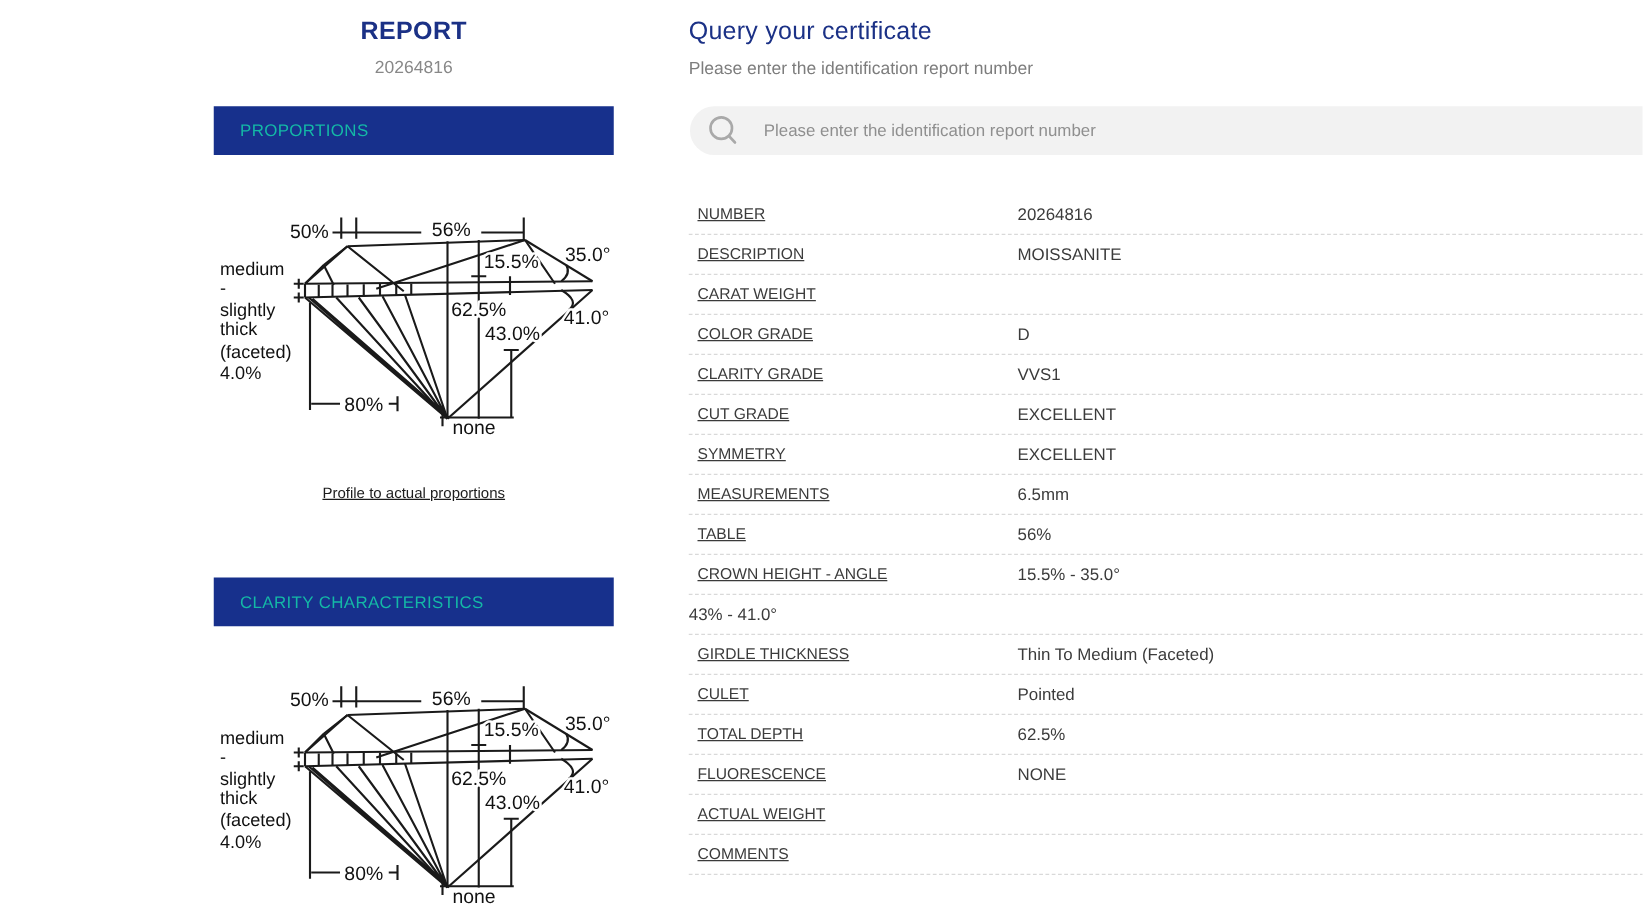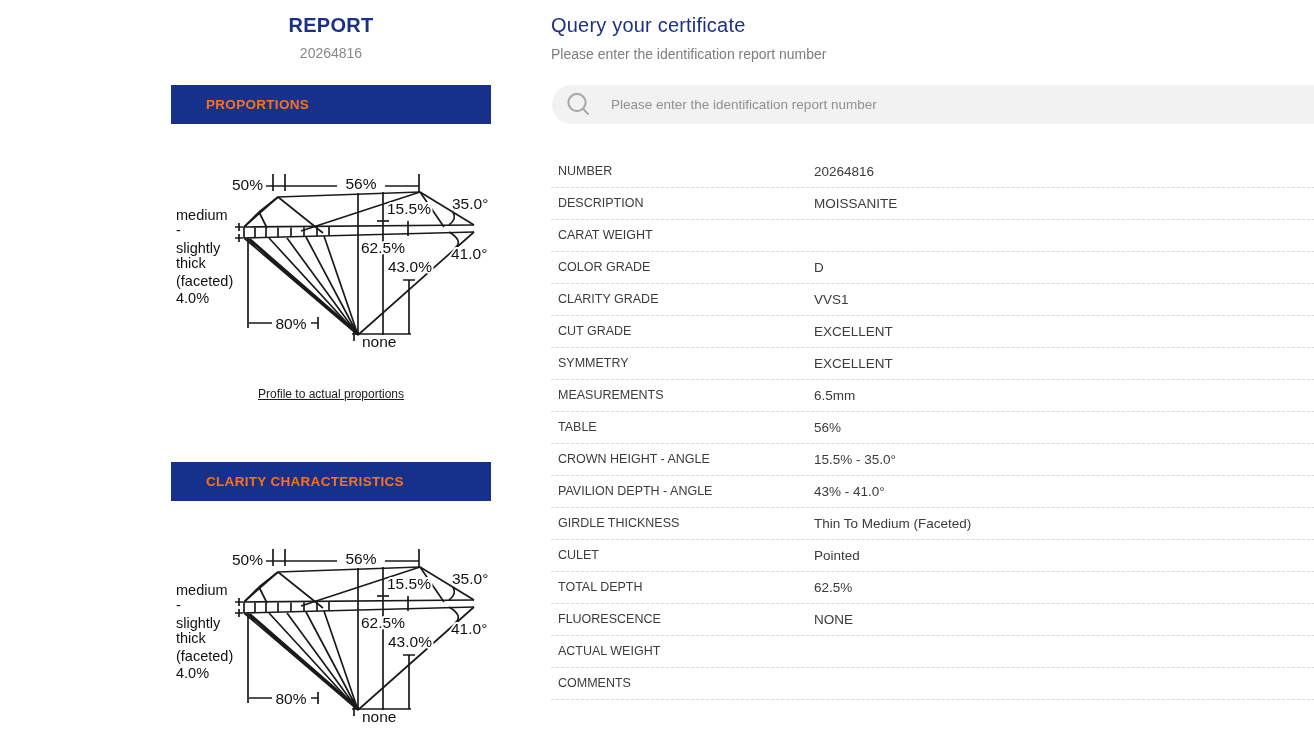--- a/index.html
+++ b/index.html
@@ -6,22 +6,22 @@
   html,body { background:#fff; }
   body { font-family:"Liberation Sans","DejaVu Sans",sans-serif; }
   .page { position:relative; width:1314px; height:739px; background:#fff; overflow:hidden;margin-left:16px; }
 
   
   .report-title { position:absolute; left:155px; top:14px; width:320px; text-align:center;
                   font-size:20px; font-weight:bold; color:#1b3186; letter-spacing:.3px; }
   .report-number { position:absolute; left:155px; top:45px; width:320px; text-align:center;
                    font-size:14px; color:#888; }
   .section-bar { position:absolute; left:155px; width:320px; height:39px; background:#17308c;
-                 color:#f97316; font-size:13.5px; font-weight:bold; line-height:39px;
-                 padding-left:35px; letter-spacing:.3px; }
+                 color:#14b8a6; font-size:13.5px; font-weight:normal; line-height:39px;
+                 padding-left:21px; letter-spacing:.3px; }
   .bar-proportions { top:85px; }
   .bar-clarity { top:462px; }
   .diagram { position:absolute; left:145px; width:350px; height:220px; }
   .diagram-1 { top:145px; }
   .diagram-2 { top:520px; }
   .diagram svg { display:block; width:350px; height:220px; }
   .diagram svg path, .diagram svg line { stroke:#1a1a1a; stroke-width:1.7; fill:none; }
   .diagram svg text { fill:#111; font-family:"Liberation Sans","DejaVu Sans",sans-serif;
                       font-size:15.5px; paint-order:stroke; stroke:#fff; stroke-width:4px;
                       stroke-linejoin:round; }
@@ -36,21 +36,21 @@
   .search-bar { position:absolute; left:536px; top:85px; width:790px; height:39px;
                 background:#f2f2f2; border-radius:20px; display:flex; align-items:center; }
   .search-icon { margin-left:13px; flex:0 0 auto; }
   .search-input { flex:1 1 auto; height:100%; border:none; outline:none; background:transparent;
                   font-family:"Liberation Sans","DejaVu Sans",sans-serif;
                   font-size:13.5px; color:#555; padding-left:19px; }
   .search-input::placeholder { color:#8f8f8f; opacity:1; }
 
   .cert-table { position:absolute; left:535px; top:156px; right:0; }
   .cert-row { display:flex; height:32px; line-height:31px; border-bottom:1px dashed #d9d9d9; }
-  .cert-row .lbl { flex:0 0 263px; padding-left:7px; font-size:12.5px; color:#3b3b3b; white-space:nowrap; }
+  .cert-row .lbl { flex:0 0 263px; padding-left:7px; font-size:12.5px; color:#3b3b3b; white-space:nowrap;text-decoration:underline; }
   .cert-row .val { flex:1 1 auto; font-size:13.5px; color:#3b3b3b; white-space:nowrap; }
 </style>
 </head>
 <body>
 
 <div class="page">
 
   <div class="report-title">REPORT</div>
   <div class="report-number">20264816</div>
 
@@ -219,21 +219,20 @@
       </div>
     <div class="cert-row">
         <span class="lbl">TABLE</span>
         <span class="val">56%</span>
       </div>
     <div class="cert-row">
         <span class="lbl">CROWN HEIGHT - ANGLE</span>
         <span class="val">15.5% - 35.0°</span>
       </div>
     <div class="cert-row">
-        <span class="lbl">PAVILION DEPTH - ANGLE</span>
         <span class="val">43% - 41.0°</span>
       </div>
     <div class="cert-row">
         <span class="lbl">GIRDLE THICKNESS</span>
         <span class="val">Thin To Medium (Faceted)</span>
       </div>
     <div class="cert-row">
         <span class="lbl">CULET</span>
         <span class="val">Pointed</span>
       </div>

